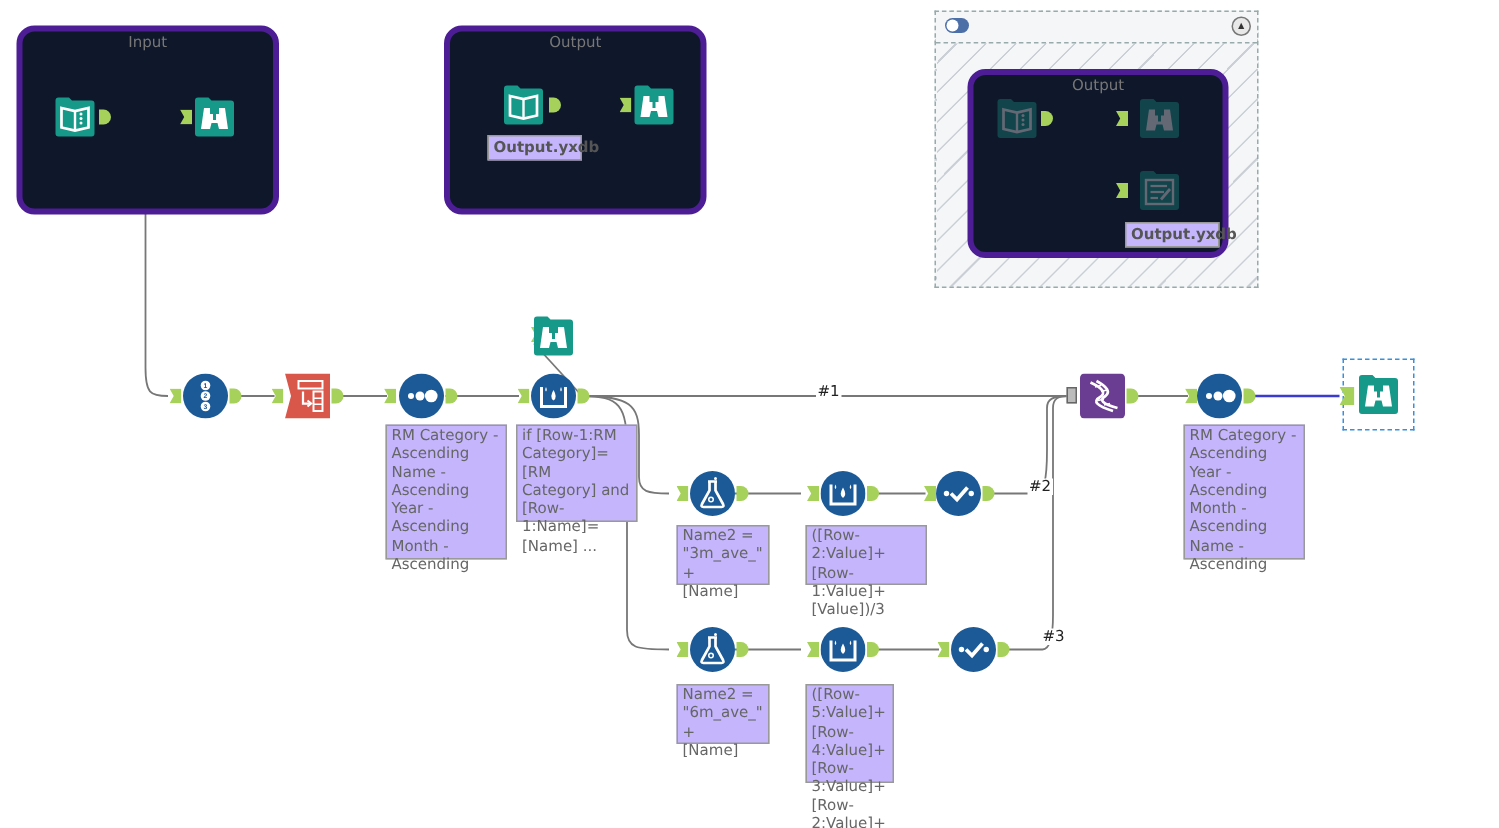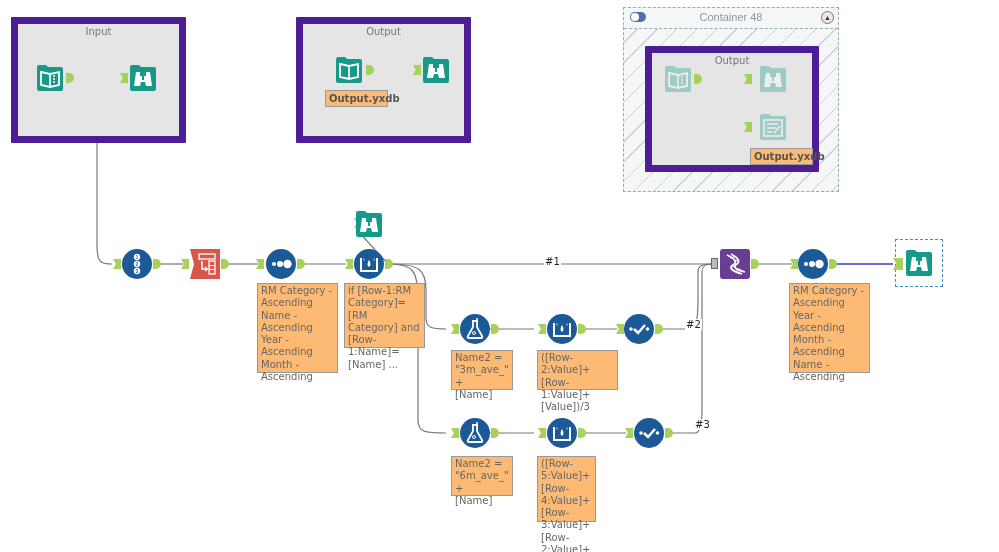--- a/index.html
+++ b/index.html
@@ -1,26 +1,26 @@
 <!DOCTYPE html>
 <html><head>
 <meta charset="utf-8">
 <style>
   html, body { margin:0; padding:0; background:#ffffff; }
   body { width:999px; height:552px; position:relative; overflow:hidden; font-family:"Liberation Sans", sans-serif; }
   .canvas { position:absolute; left:0; top:0; width:999px; height:552px; }
   svg.wires { position:absolute; left:0; top:0; width:999px; height:552px; pointer-events:none; }
-  .container { position:absolute; border:7px solid #4c1d95; border-radius:1px; background:#e5e5e5; box-sizing:border-box; }
+  .container { position:absolute; border:4px solid #4c1d95; border-radius:12px; background:#0f172a; box-sizing:border-box; }
   .container .ctitle { position:absolute; top:2px; left:0; right:0; text-align:center; font-size:10px; color:#777; font-family:"DejaVu Sans", sans-serif; }
   .tool { position:absolute; width:30px; height:30px; box-sizing:border-box; }
   .tool svg { width:30px; height:30px; display:block; }
   .anchor { position:absolute; width:8px; height:10px; background:#a6d15a; box-sizing:border-box; }
   .anchor.out { border-radius:0 5px 5px 0; }
   .anchor.in { clip-path: polygon(0 0, 100% 0, 100% 100%, 0 100%, 35% 50%); }
-  .annot { position:absolute; border:1px solid #999; background:#fdba74; font-size:10px; line-height:12.3px; color:#666; padding:1px 3px; box-sizing:border-box; font-family:"DejaVu Sans", sans-serif; white-space:pre-line; }
+  .annot { position:absolute; border:1px solid #999; background:#c4b5fd; font-size:10px; line-height:12.3px; color:#666; padding:1px 3px; box-sizing:border-box; font-family:"DejaVu Sans", sans-serif; white-space:pre-line; }
   .annot.file { color:#555; font-weight:bold; padding:2px 3px; }
   .connlabel { position:absolute; font-size:10px; color:#222; background:#fff; padding:0 1px; font-family:"DejaVu Sans", sans-serif; }
   .bigcontainer { position:absolute; border:1px dashed #9aa; background-color:#f4f6f8; box-sizing:border-box;
      background-image: repeating-linear-gradient(135deg, transparent 0 10px, #c9cfd4 10px 11px, transparent 11px 14px); }
   .bigcontainer .header { position:absolute; left:0; right:0; top:0; height:20px; background:#f4f6f8; border-bottom:1px dashed #9aa; }
   .bigcontainer .htitle { position:absolute; left:0; right:0; top:3px; text-align:center; font-size:11px; color:#8a99a8; }
   .toggle { position:absolute; left:6px; top:4px; width:16px; height:10px; border-radius:5px; background:#4d6fa8; }
   .toggle::after { content:""; position:absolute; left:1px; top:1px; width:8px; height:8px; border-radius:50%; background:#fff; }
   .collapse { position:absolute; right:4px; top:3px; width:13px; height:13px; border-radius:50%; border:1px solid #777; background:#e8e8e8; box-sizing:border-box; font-size:7px; line-height:11px; text-align:center; color:#333; }
   .faded { opacity:0.35; }
@@ -64,21 +64,20 @@
     <div class="ctitle">Input</div>
   </div>
 
   <div class="container" style="left:296px;top:17px;width:175px;height:126px;">
     <div class="ctitle">Output</div>
   </div>
 
   <div class="bigcontainer" style="left:623px;top:7px;width:216px;height:185px;">
     <div class="header">
       <div class="toggle"></div>
-      <div class="htitle">Container 48</div>
       <div class="collapse">▲</div>
     </div>
   </div>
   <div class="container" style="left:645px;top:46px;width:174px;height:126px;">
     <div class="ctitle">Output</div>
   </div>
 
   <svg width="0" height="0" style="position:absolute">
     <defs>
       <symbol id="sym-folder" viewBox="0 0 30 30">

